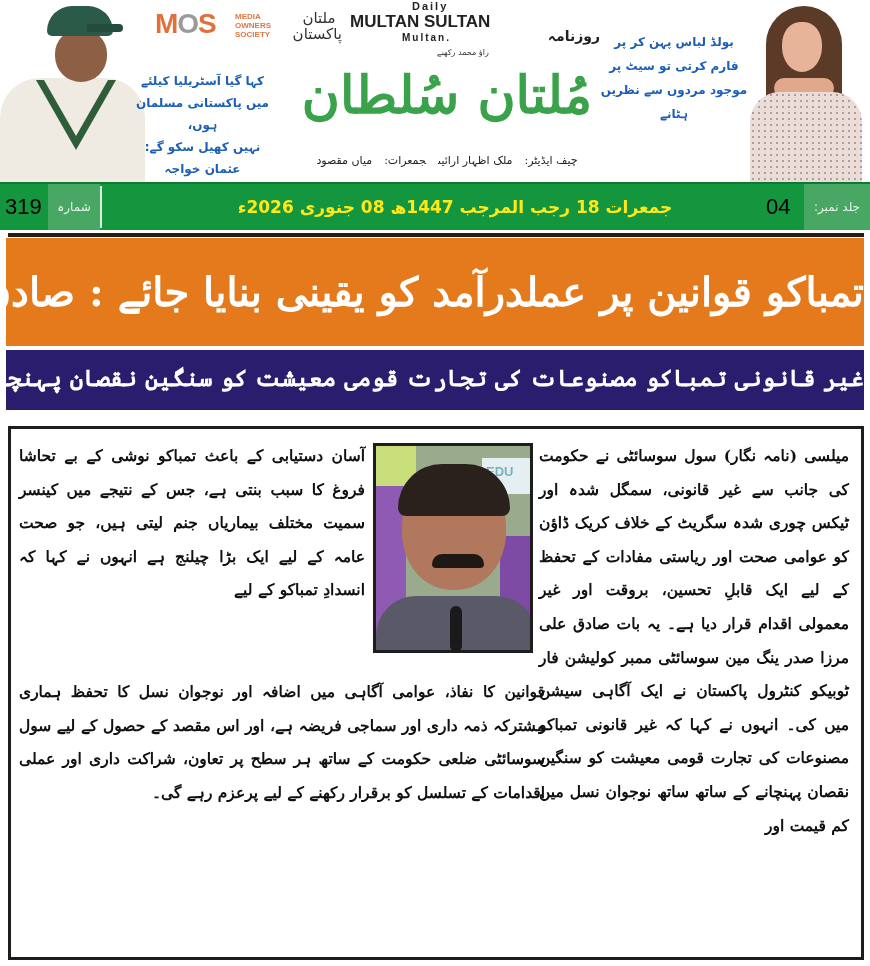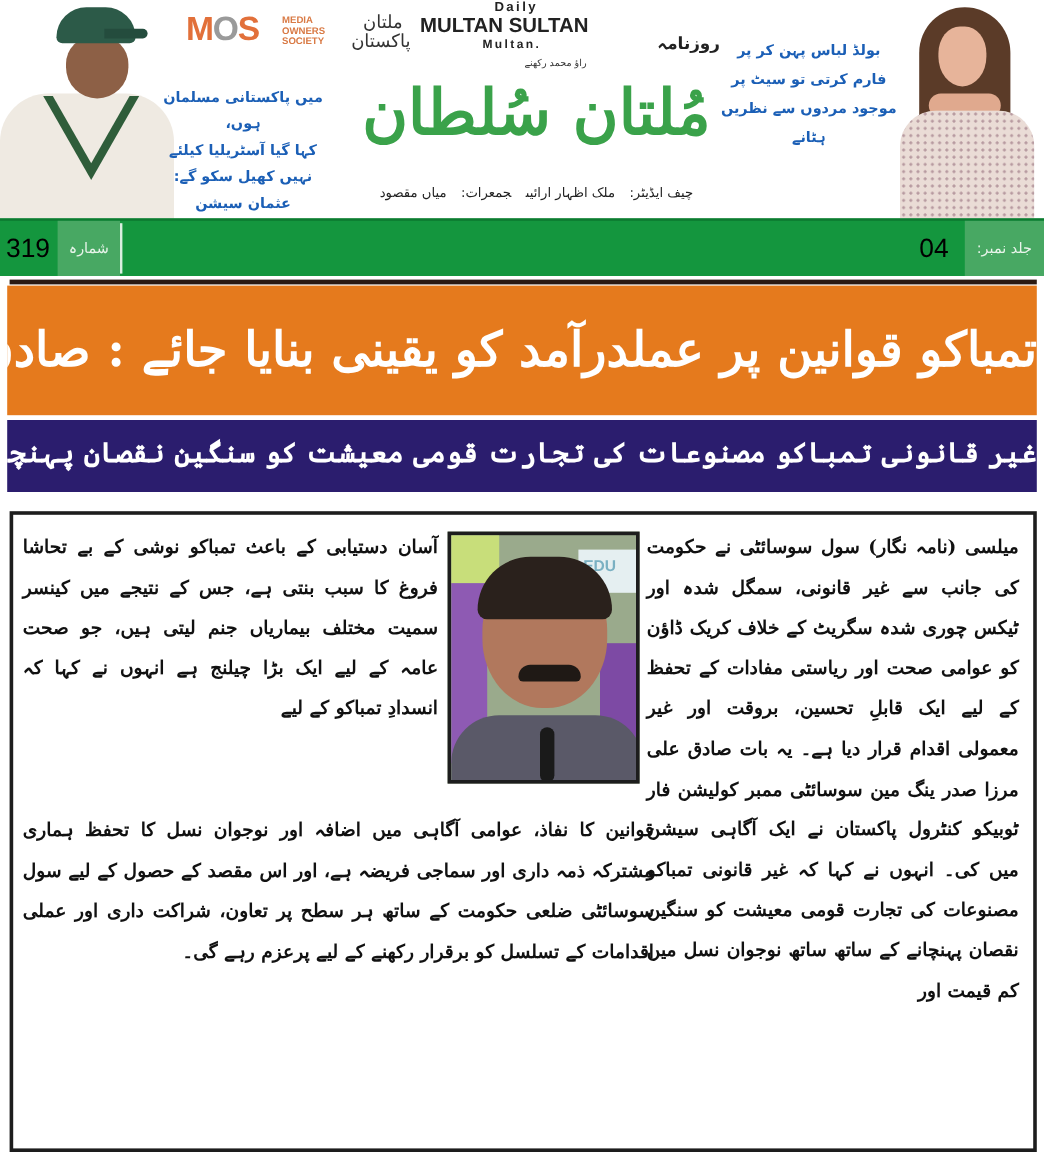--- a/index.html
+++ b/index.html
@@ -92,23 +92,23 @@
     </div>
     <div class="mos-logo">
       <div class="mos"><span>M</span><span class="o">O</span><span>S</span></div>
       <div class="mos-sub">
         <div>MEDIA</div>
         <div>OWNERS</div>
         <div>SOCIETY</div>
       </div>
     </div>
     <div class="promo-text-left">
+      <div>کہا گیا آسٹریلیا کیلئے</div>
       <div>میں پاکستانی مسلمان ہوں،</div>
-      <div>کہا گیا آسٹریلیا کیلئے</div>
-      <div>نہیں کھیل سکو گے: عثمان سیشن</div>
+      <div>نہیں کھیل سکو گے: عثمان خواجہ</div>
     </div>
   </div>
 
   <div class="logo-block">
     <div class="daily">Daily</div>
     <div class="name-en">MULTAN SULTAN</div>
     <div class="city-en">Multan.</div>
     <div class="mini-left">ملتان پاکستان</div>
     <div class="roznama">روزنامہ</div>
     <div class="publisher">راؤ محمد رکھنے</div>
@@ -129,20 +129,21 @@
       <div class="shoulder"></div>
       <div class="top"></div>
       <div class="face"></div>
     </div>
   </div>
 </div>
 
 <div class="datebar">
   <div class="cell-label" style="left:804px; width:66px;">جلد نمبر:</div>
   <div class="num" style="left:766px;">04</div>
+  <div class="date-text">جمعرات 18 رجب المرجب 1447ھ 08 جنوری 2026ء</div>
   <div class="sep" style="left:100px;"></div>
   <div class="cell-label" style="left:48px; width:52px;">شمارہ نمبر</div>
   <div class="num" style="left:5px;">319</div>
 </div>
 
 <div class="rule-dark"></div>
 
 <div class="headline-main">تمباکو قوانین پر عملدرآمد کو یقینی بنایا جائے : صادق علی مرزا</div>
 <div class="headline-sub">غیر قانونی تمباکو مصنوعات کی تجارت قومی معیشت کو سنگین نقصان پہنچانے کا سبب بنتی ہے</div>
 

